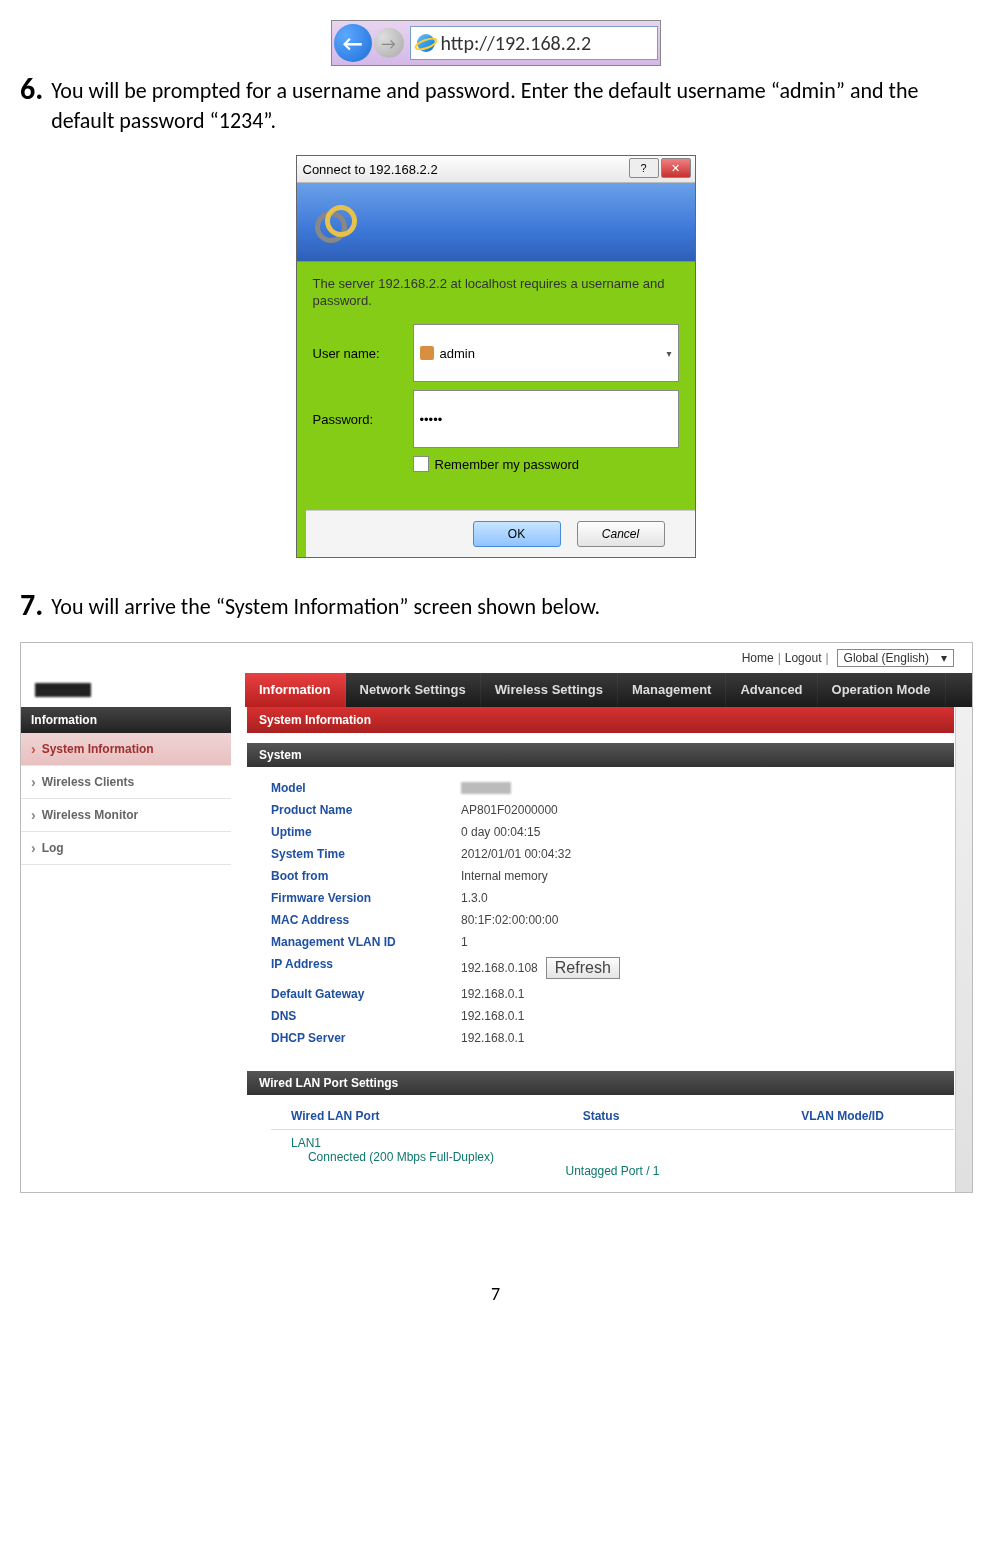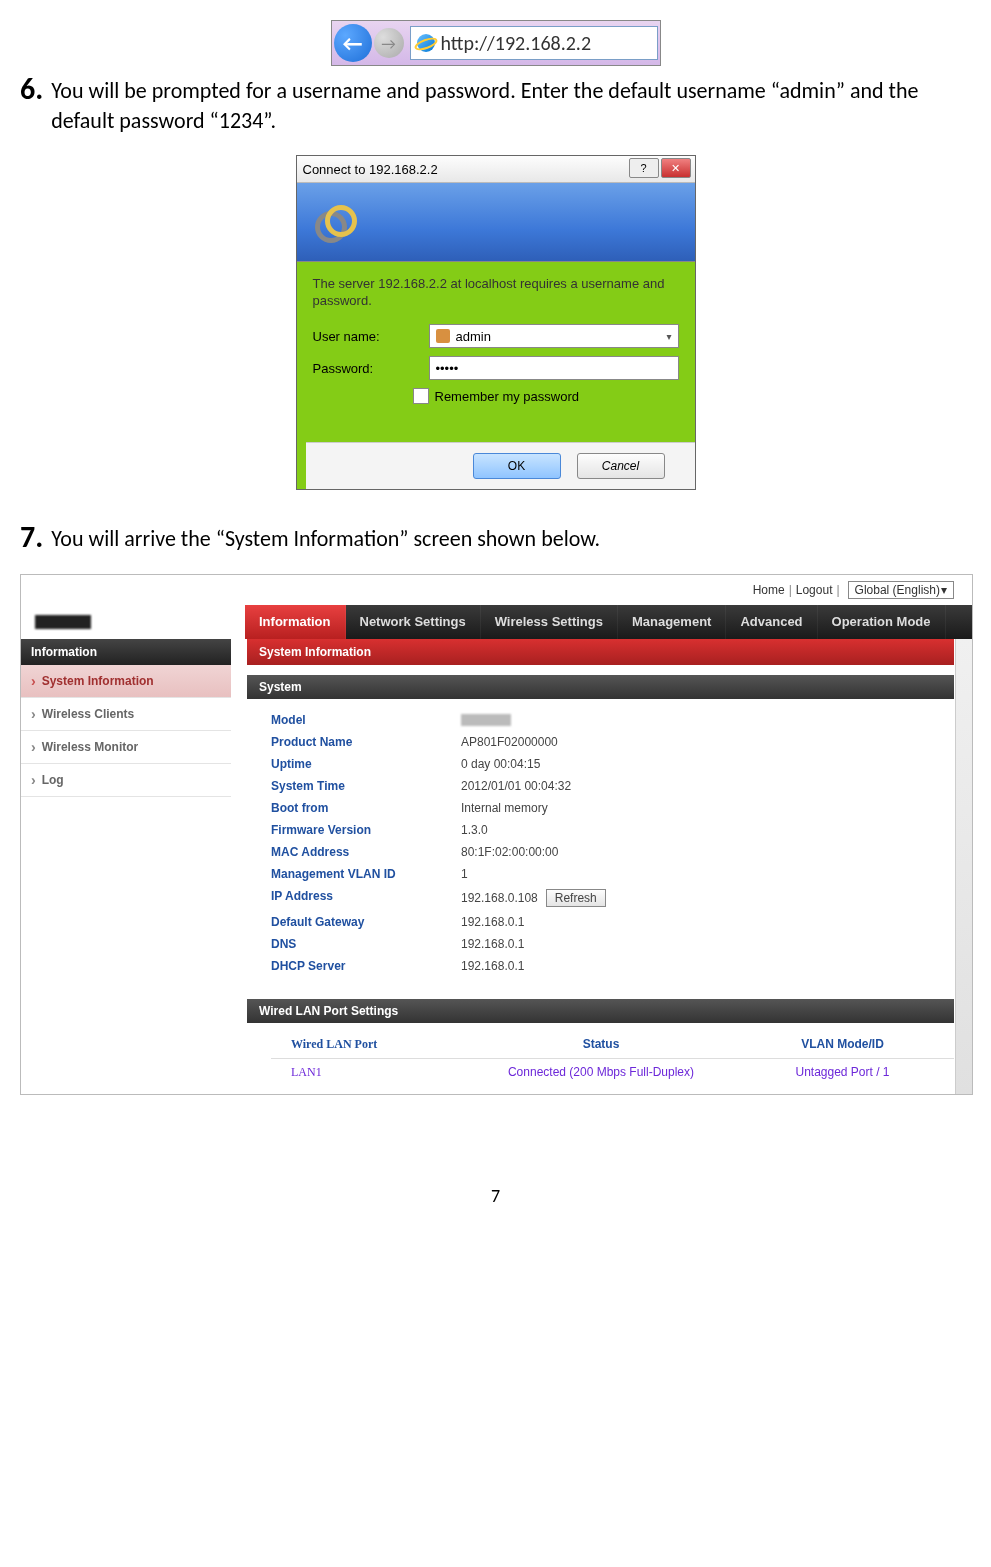--- a/index.html
+++ b/index.html
@@ -132,22 +132,22 @@
     border: 5px solid #e6c24d;
     border-radius: 50%;
     position: absolute; left: 10px; top: 0;
   }
   .dialog-body { padding: 14px 16px 8px 16px; }
   .dialog-body .prompt { color: #333; margin-bottom: 14px; line-height: 1.3; }
   .field-row { display: flex; align-items: center; margin-bottom: 8px; }
   .field-row .lbl { width: 100px; }
   .field-row .inputbox {
     flex: 1; border: 1px solid #888; background: #fff;
-    height: 22px; display: flex; align-items: center; padding: 0 6px;
-    font-size: 13px; position: relative; margin-left: 16px;
+    height: 22px; display: flex; align-items: center; padding: 17px 6px;
+    font-size: 13px; position: relative;
   }
   .inputbox .usericon {
     width: 14px; height: 14px;
     background: #d89040;
     border-radius: 2px;
     margin-right: 6px;
   }
   .inputbox .caret { margin-left: auto; font-size: 10px; color: #555; }
   .remember-row { margin-left: 100px; display: flex; align-items: center; margin-bottom: 30px; }
   .remember-row .cb { width: 14px; height: 14px; border: 1px solid #888; background: #fff; margin-right: 6px; }
@@ -176,21 +176,21 @@
   }
   .admin-top {
     height: 30px;
     display: flex; justify-content: flex-end; align-items: center;
     padding: 0 18px;
     font-size: 12px; color: #333;
   }
   .admin-top .sep { margin: 0 4px; color: #888; }
   .admin-top .langbox {
     border: 1px solid #888; padding: 1px 6px; margin-left: 4px;
-    display: inline-flex; align-items: center; gap: 1px;
+    display: inline-flex; align-items: center; gap: 12px;
   }
   .admin-nav {
     height: 34px;
     background: linear-gradient(#3a3a3a, #1a1a1a);
     display: flex; align-items: stretch;
     color: #ddd;
     font-weight: bold;
   }
   .admin-nav .logo {
     width: 210px;
@@ -254,26 +254,26 @@
     margin-top: 10px;
     margin-right: 18px;
   }
   .info-table { padding: 10px 18px 12px 24px; margin-right: 18px; }
   .info-row { display: flex; padding: 4px 0; font-size: 12px; }
   .info-row .k { width: 190px; color: #2050a0; font-weight: bold; }
   .info-row .v { color: #444; display: flex; align-items: center; gap: 8px; }
   .blur-val { width: 50px; height: 12px; background: #bbb; filter: blur(1px); }
   .refresh-btn {
     border: 1px solid #888; background: linear-gradient(#fdfdfd,#e4e4e4);
-    padding: 1px 8px; font-size: 12px;
+    padding: 1px 8px; font-size: 16px;
   }
   .lan-table { margin: 8px 18px 8px 24px; }
   .lan-head { display: flex; font-weight: bold; color: #2050a0; padding: 6px 0; border-bottom: 1px solid #ddd; }
-  .lan-row { display: flex; padding: 6px 0; color: #6d28d9; }
-  .lan-c1 { width: 180px; padding-left: 20px; font-family: Liberation Serif, serif;}
+  .lan-row { display: flex; padding: 6px 0; color: #0f766e; flex-direction: column; }
+  .lan-c1 { width: 180px; padding-left: 20px;}
   .lan-c2 { width: 260px; text-align: center; }
   .lan-c3 { flex: 1; text-align: center; }
   .page-num { text-align: center; margin-top: 90px; font-size: 18px; }
 </style>
 </head>
 <body>
 
 <div class="browser-bar">
   <div class="nav-back">←</div>
   <div class="nav-fwd">→</div>

